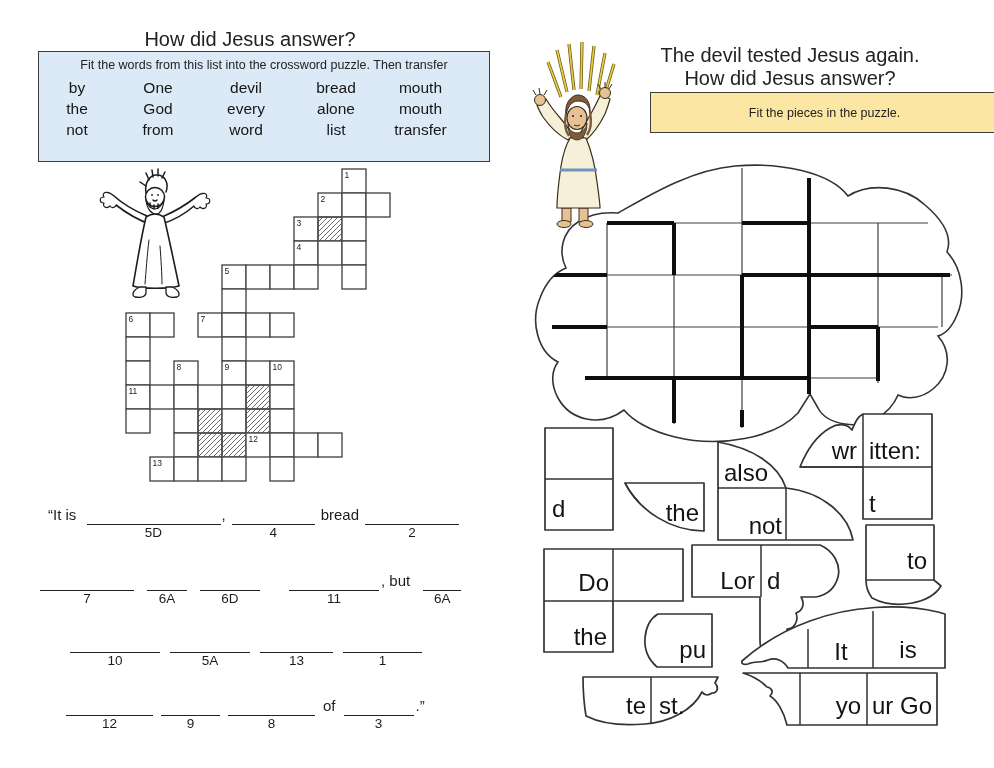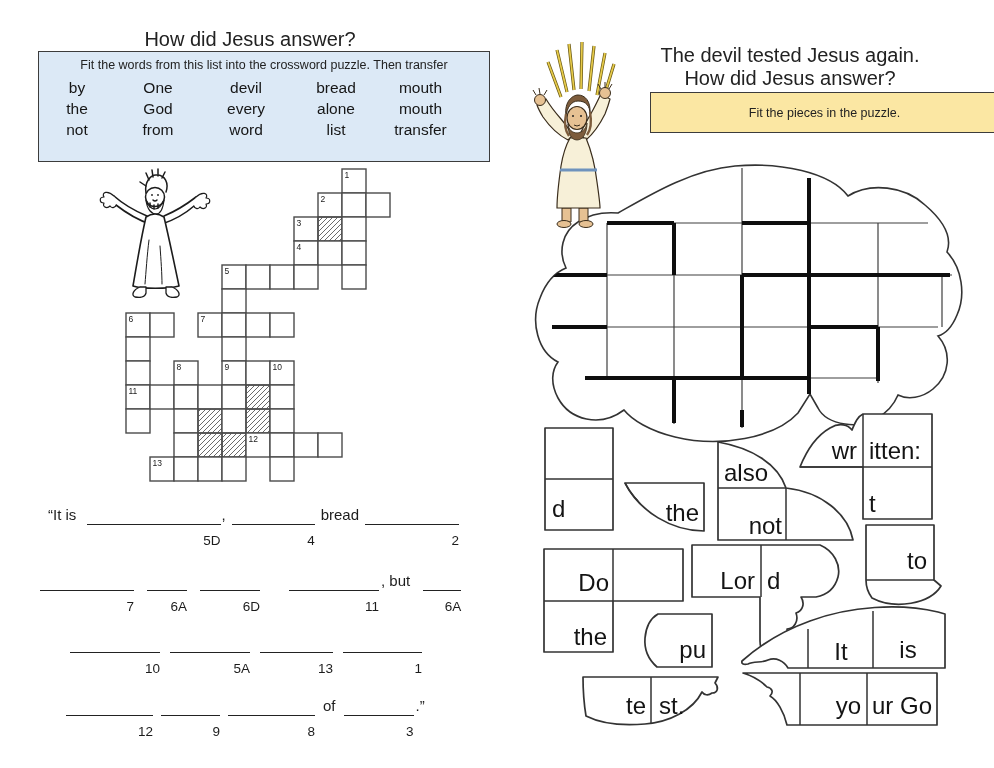--- a/index.html
+++ b/index.html
@@ -8,22 +8,22 @@
   .ttl{position:absolute;font-size:20px;text-align:center;color:#222;}
   #blue-box{position:absolute;left:38px;top:51px;width:452px;height:111px;
             border:1.6px solid #3c3c3c;box-sizing:border-box;padding-top:5px;}
   .instr{font-size:12.5px;line-height:1.3;text-align:center;color:#222;}
   .words{display:grid;grid-template-columns:76px 86px 90px 90px 79px;justify-items:center;
          font-size:15.5px;line-height:21px;margin-top:4px;color:#161616;}
   #yellow-box{position:absolute;left:650px;top:92px;width:349px;height:41px;
               border:1.6px solid #3c3c3c;box-sizing:border-box;display:flex;
               align-items:center;justify-content:center;font-size:12.5px;color:#222;}
   .fl{position:absolute;display:flex;align-items:flex-start;}
-  .blank{border-top:1.4px solid #222;text-align:right;font-size:13.5px;
-         padding-top:8px;color:#1c1c1c;}
+  .blank{border-top:1.4px solid #222;text-align:center;font-size:13.5px;
+         padding-top:0;color:#1c1c1c;}
   .ft{position:relative;top:-18px;font-size:15px;white-space:pre;}
   svg{position:absolute;}
   svg text{font-family:"Liberation Sans",sans-serif;}
   .cc{fill:#fff;stroke:#4a4a4a;stroke-width:1.4;}
   .ch{fill:url(#hatch);stroke:#4a4a4a;stroke-width:1.4;}
   .cn{font-size:8.5px;fill:#222;}
   .thin{stroke:#3f3f3f;stroke-width:1.2;fill:none;}
   .thick{stroke:#0e0e0e;stroke-width:4;fill:none;stroke-linecap:butt;}
   .pc{fill:#fff;stroke:#333;stroke-width:1.7;stroke-linejoin:round;}
   .pl{stroke:#333;stroke-width:1.5;fill:none;}

